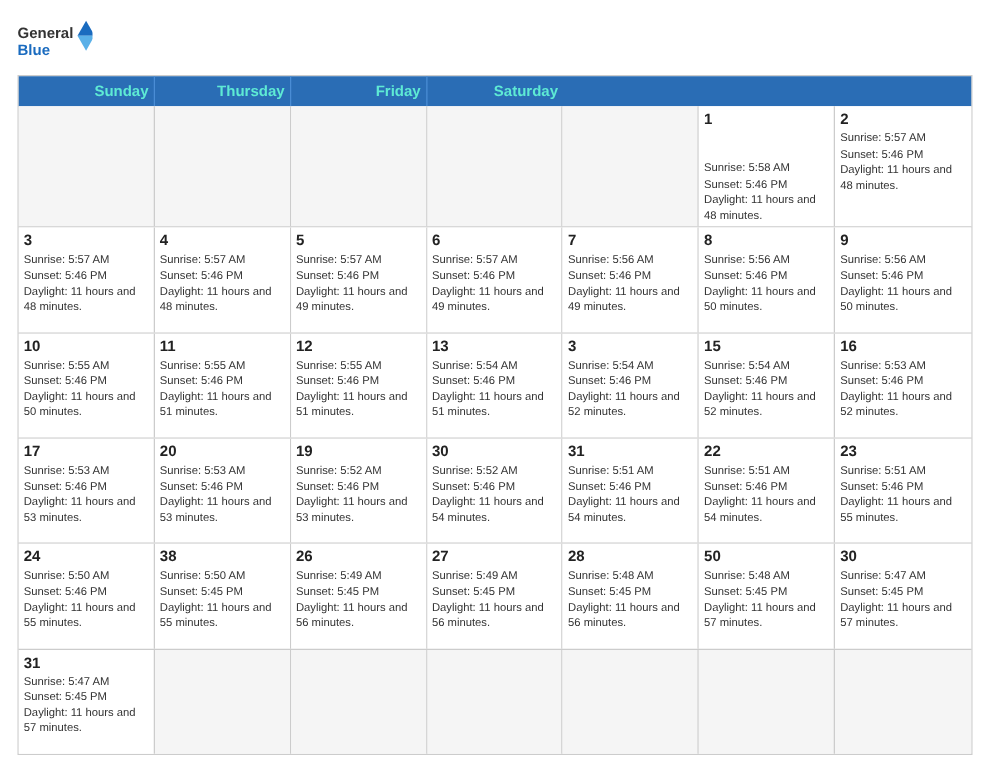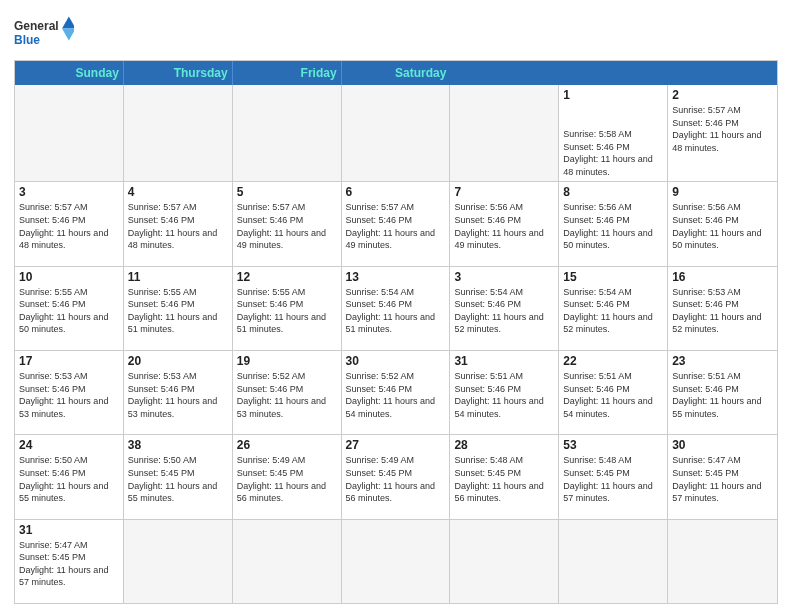--- a/index.html
+++ b/index.html
@@ -300,21 +300,21 @@
 Sunset: 5:45 PM
 Daylight: 11 hours and 56 minutes.</div>
           </div>
           <div class="cal-cell">
             <span class="day-num">28</span>
             <div class="day-info" style="white-space: pre-line;">Sunrise: 5:48 AM
 Sunset: 5:45 PM
 Daylight: 11 hours and 56 minutes.</div>
           </div>
           <div class="cal-cell">
-            <span class="day-num">53</span>
+            <span class="day-num">50</span>
             <div class="day-info" style="white-space: pre-line;">Sunrise: 5:48 AM
 Sunset: 5:45 PM
 Daylight: 11 hours and 57 minutes.</div>
           </div>
           <div class="cal-cell">
             <span class="day-num">30</span>
             <div class="day-info" style="white-space: pre-line;">Sunrise: 5:47 AM
 Sunset: 5:45 PM
 Daylight: 11 hours and 57 minutes.</div>
           </div>

